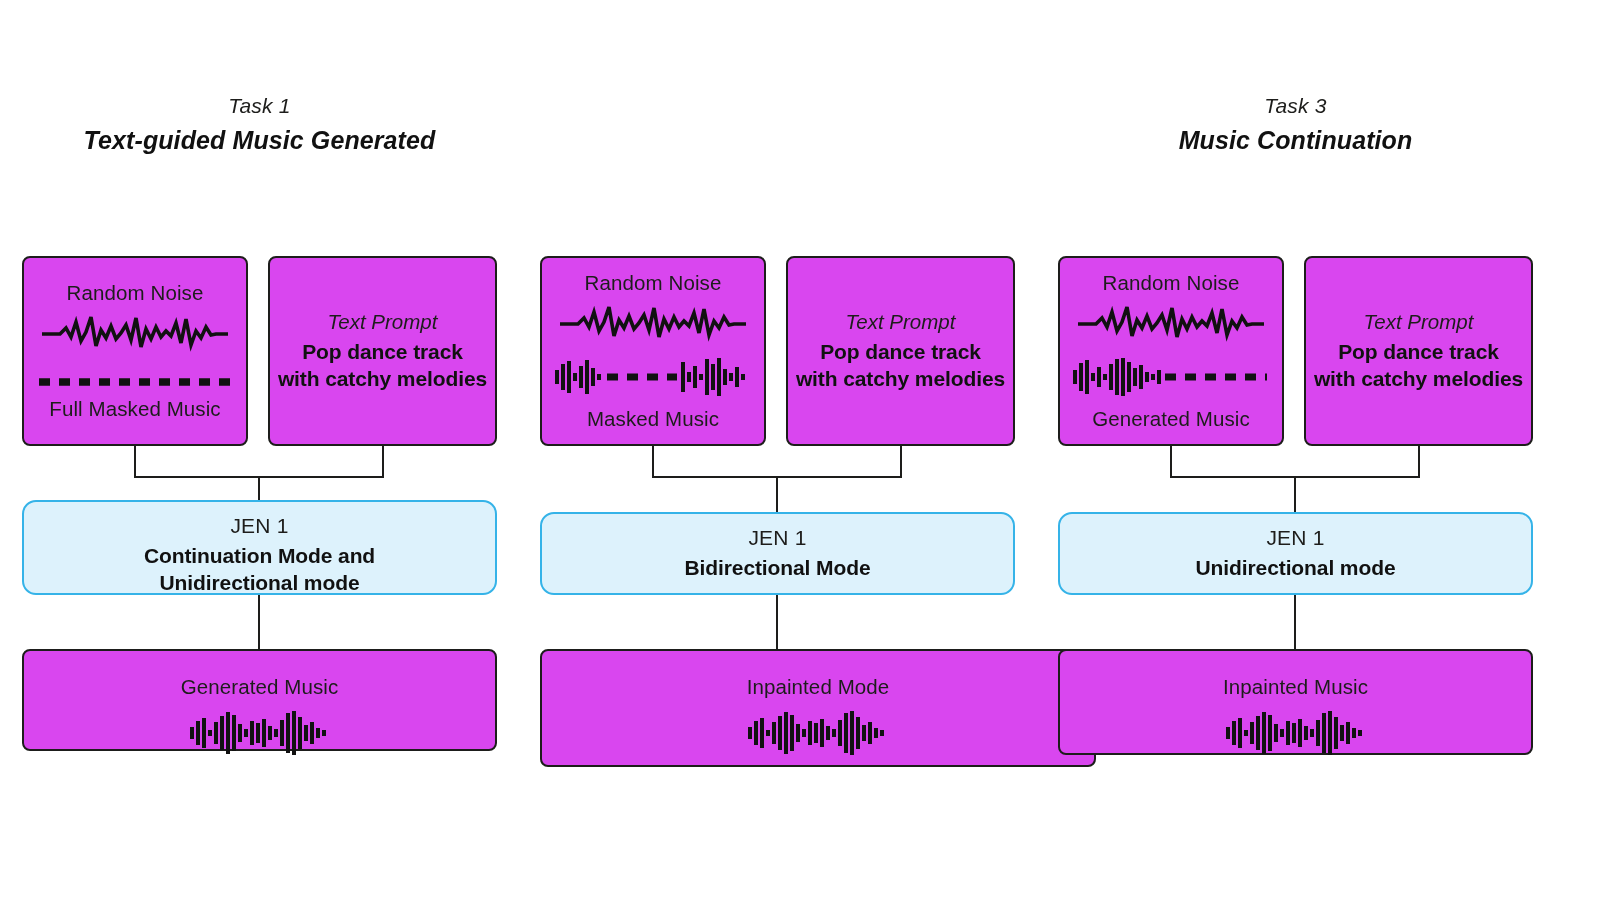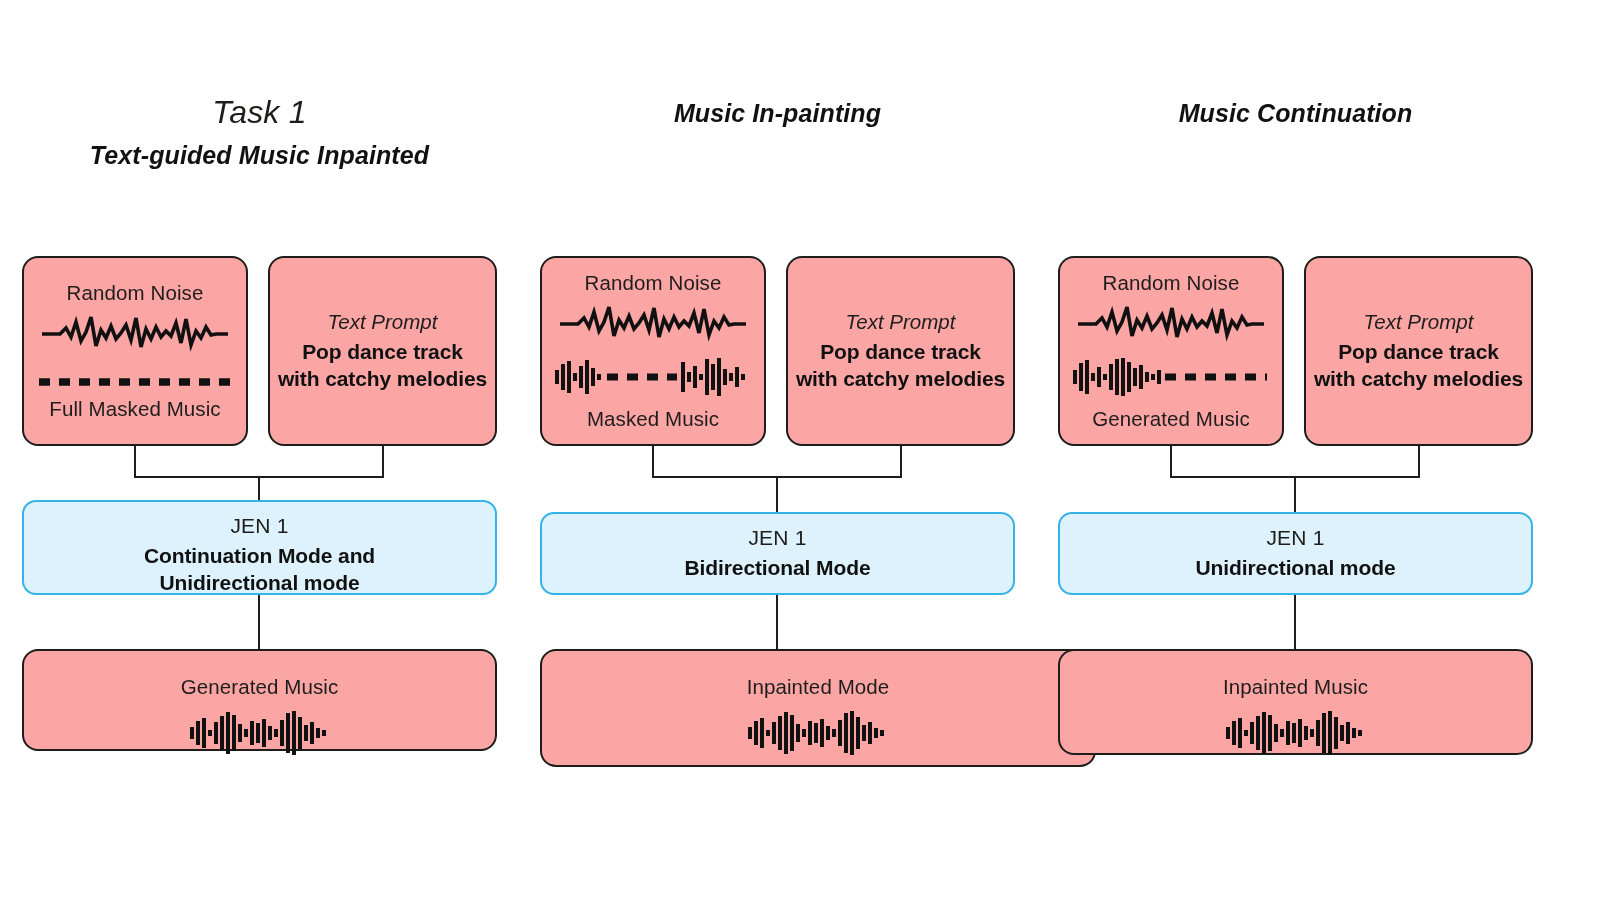--- a/index.html
+++ b/index.html
@@ -22,43 +22,43 @@
 
   
   .col-title {
     position: absolute;
     text-align: center;
     font-style: italic;
     line-height: 1.30;
   }
   .col-title .task-no {
     display: block;
-    font-size: 32px;
+    font-size: 21px;
     font-weight: 500;
     font-style: italic;
     letter-spacing: 0.2px;
     color: #1d1d1b;
   }
   .col-title .task-name {
     display: block;
     font-size: 25px;
     font-weight: 700;
     font-style: italic;
     letter-spacing: 0.1px;
     color: #111111;
     margin-top: 5px;
   }
 
   
   .box {
     position: absolute;
     box-sizing: border-box;
     border: 2.4px solid #1d1d1b;
-    border-radius: 16px;
-    background: #fca5a5;
+    border-radius: 8px;
+    background: #d946ef;
   }
   .box.jen {
     border: 2.4px solid #35b3e8;
     background: #ddf2fc;
     border-radius: 14px;
   }
 
   .noise-box, .prompt-box {
     display: flex;
     flex-direction: column;
@@ -141,21 +141,21 @@
 
   svg { display: block; }
 </style>
 </head>
 <body>
 
 <div id="canvas">
 
   <div class="col-title" style="left:22px; top:92px; width:475px;">
     <span class="task-no">Task 1</span>
-    <span class="task-name">Text-guided Music Inpainted</span>
+    <span class="task-name">Text-guided Music Generated</span>
   </div>
 
   <div class="box noise-box" style="left:22px; top:256px; width:226px; height:190px;">
     <div class="lbl lbl-top">Random Noise</div>
     <div style="margin-top:6px;">
       <svg width="186" height="42" viewBox="0 0 186 42">
         <polyline fill="none" stroke="#111111" stroke-width="3.6" stroke-linejoin="miter" stroke-linecap="butt" points="0,21 18,21 24,15 29,24 34,9 39,28 44,19 49,4 54,33 59,17 64,25 69,13 74,26 79,20 84,12 89,27 94,5 99,34 104,16 109,26 114,14 119,24 124,18 129,23 134,10 139,30 144,6 149,32 154,18 159,25 164,14 169,22 174,21 186,21"></polyline>
       </svg>
     </div>
     <div style="margin-top:22px;">
@@ -218,21 +218,20 @@
           <rect x="114" y="16" width="4" height="16"></rect>
           <rect x="120" y="13" width="4" height="22"></rect>
           <rect x="126" y="19" width="4" height="10"></rect>
           <rect x="132" y="21" width="4" height="6"></rect>
         </g>
       </svg>
     </div>
   </div>
 
   <div class="col-title" style="left:540px; top:92px; width:475px;">
-    <span class="task-name">Music In-painting</span>
   </div>
 
   <div class="box noise-box" style="left:540px; top:256px; width:226px; height:190px;">
     <div class="lbl lbl-top">Random Noise</div>
     <div style="margin-top:6px;">
       <svg width="186" height="42" viewBox="0 0 186 42">
         <polyline fill="none" stroke="#111111" stroke-width="3.6" stroke-linejoin="miter" stroke-linecap="butt" points="0,21 18,21 24,15 29,24 34,9 39,28 44,19 49,4 54,33 59,17 64,25 69,13 74,26 79,20 84,12 89,27 94,5 99,34 104,16 109,26 114,14 119,24 124,18 129,23 134,10 139,30 144,6 149,32 154,18 159,25 164,14 169,22 174,21 186,21"></polyline>
       </svg>
     </div>
     <div style="margin-top:12px;">
@@ -317,20 +316,21 @@
           <rect x="114" y="16" width="4" height="16"></rect>
           <rect x="120" y="13" width="4" height="22"></rect>
           <rect x="126" y="19" width="4" height="10"></rect>
           <rect x="132" y="21" width="4" height="6"></rect>
         </g>
       </svg>
     </div>
   </div>
 
   <div class="col-title" style="left:1058px; top:92px; width:475px;">
+    <span class="task-no">Task 3</span>
     <span class="task-name">Music Continuation</span>
   </div>
 
   <div class="box noise-box" style="left:1058px; top:256px; width:226px; height:190px;">
     <div class="lbl lbl-top">Random Noise</div>
     <div style="margin-top:6px;">
       <svg width="186" height="42" viewBox="0 0 186 42">
         <polyline fill="none" stroke="#111111" stroke-width="3.6" stroke-linejoin="miter" stroke-linecap="butt" points="0,21 18,21 24,15 29,24 34,9 39,28 44,19 49,4 54,33 59,17 64,25 69,13 74,26 79,20 84,12 89,27 94,5 99,34 104,16 109,26 114,14 119,24 124,18 129,23 134,10 139,30 144,6 149,32 154,18 159,25 164,14 169,22 174,21 186,21"></polyline>
       </svg>
     </div>

